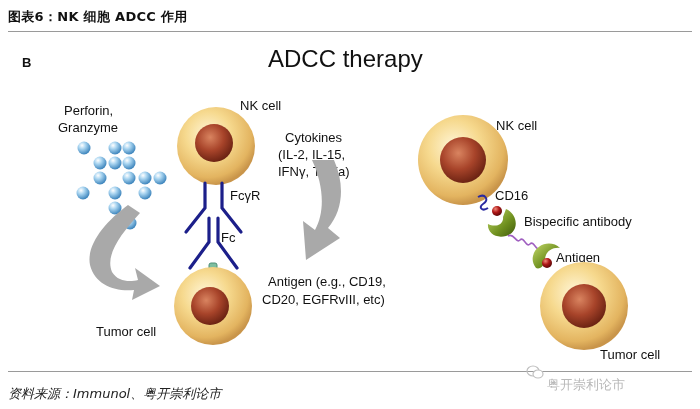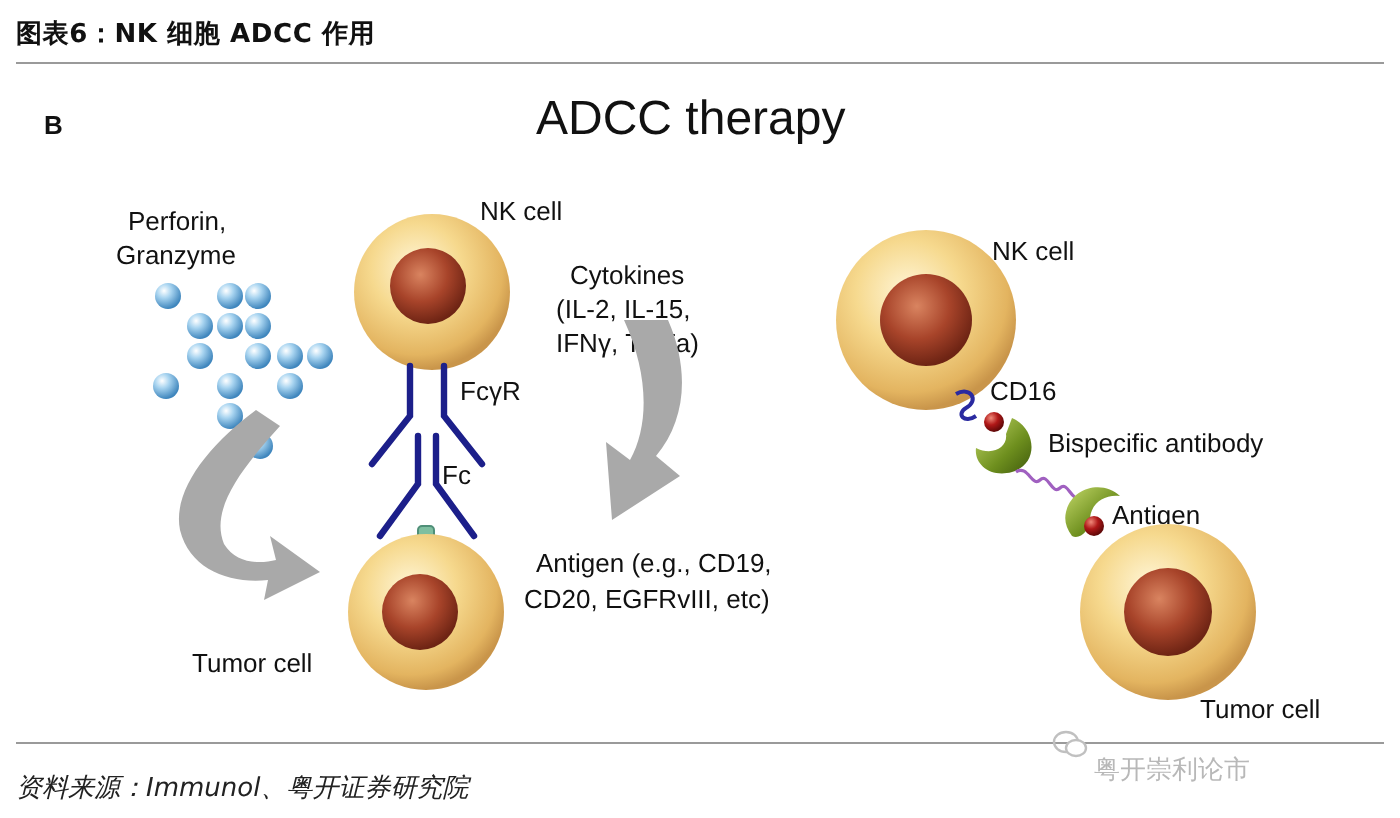--- a/index.html
+++ b/index.html
@@ -136,13 +136,13 @@
 </svg>
 
 <div class="rule" style="left:8px; top:371px; width:684px;"></div>
 
 <svg class="wm-icon" viewBox="0 0 18 16">
   <ellipse cx="7" cy="7" rx="6" ry="5" fill="none" stroke="#c0c0c0" stroke-width="1.2"></ellipse>
   <ellipse cx="12" cy="10" rx="5" ry="4" fill="#fff" stroke="#c0c0c0" stroke-width="1.2"></ellipse>
 </svg>
 <div class="watermark">粤开崇利论市</div>
 
-<div class="source">资料来源：Immunol、粤开证券研究院</div>
+<div class="source">资料来源：Immunol、粤开崇利论市</div>
 
 </body></html>

